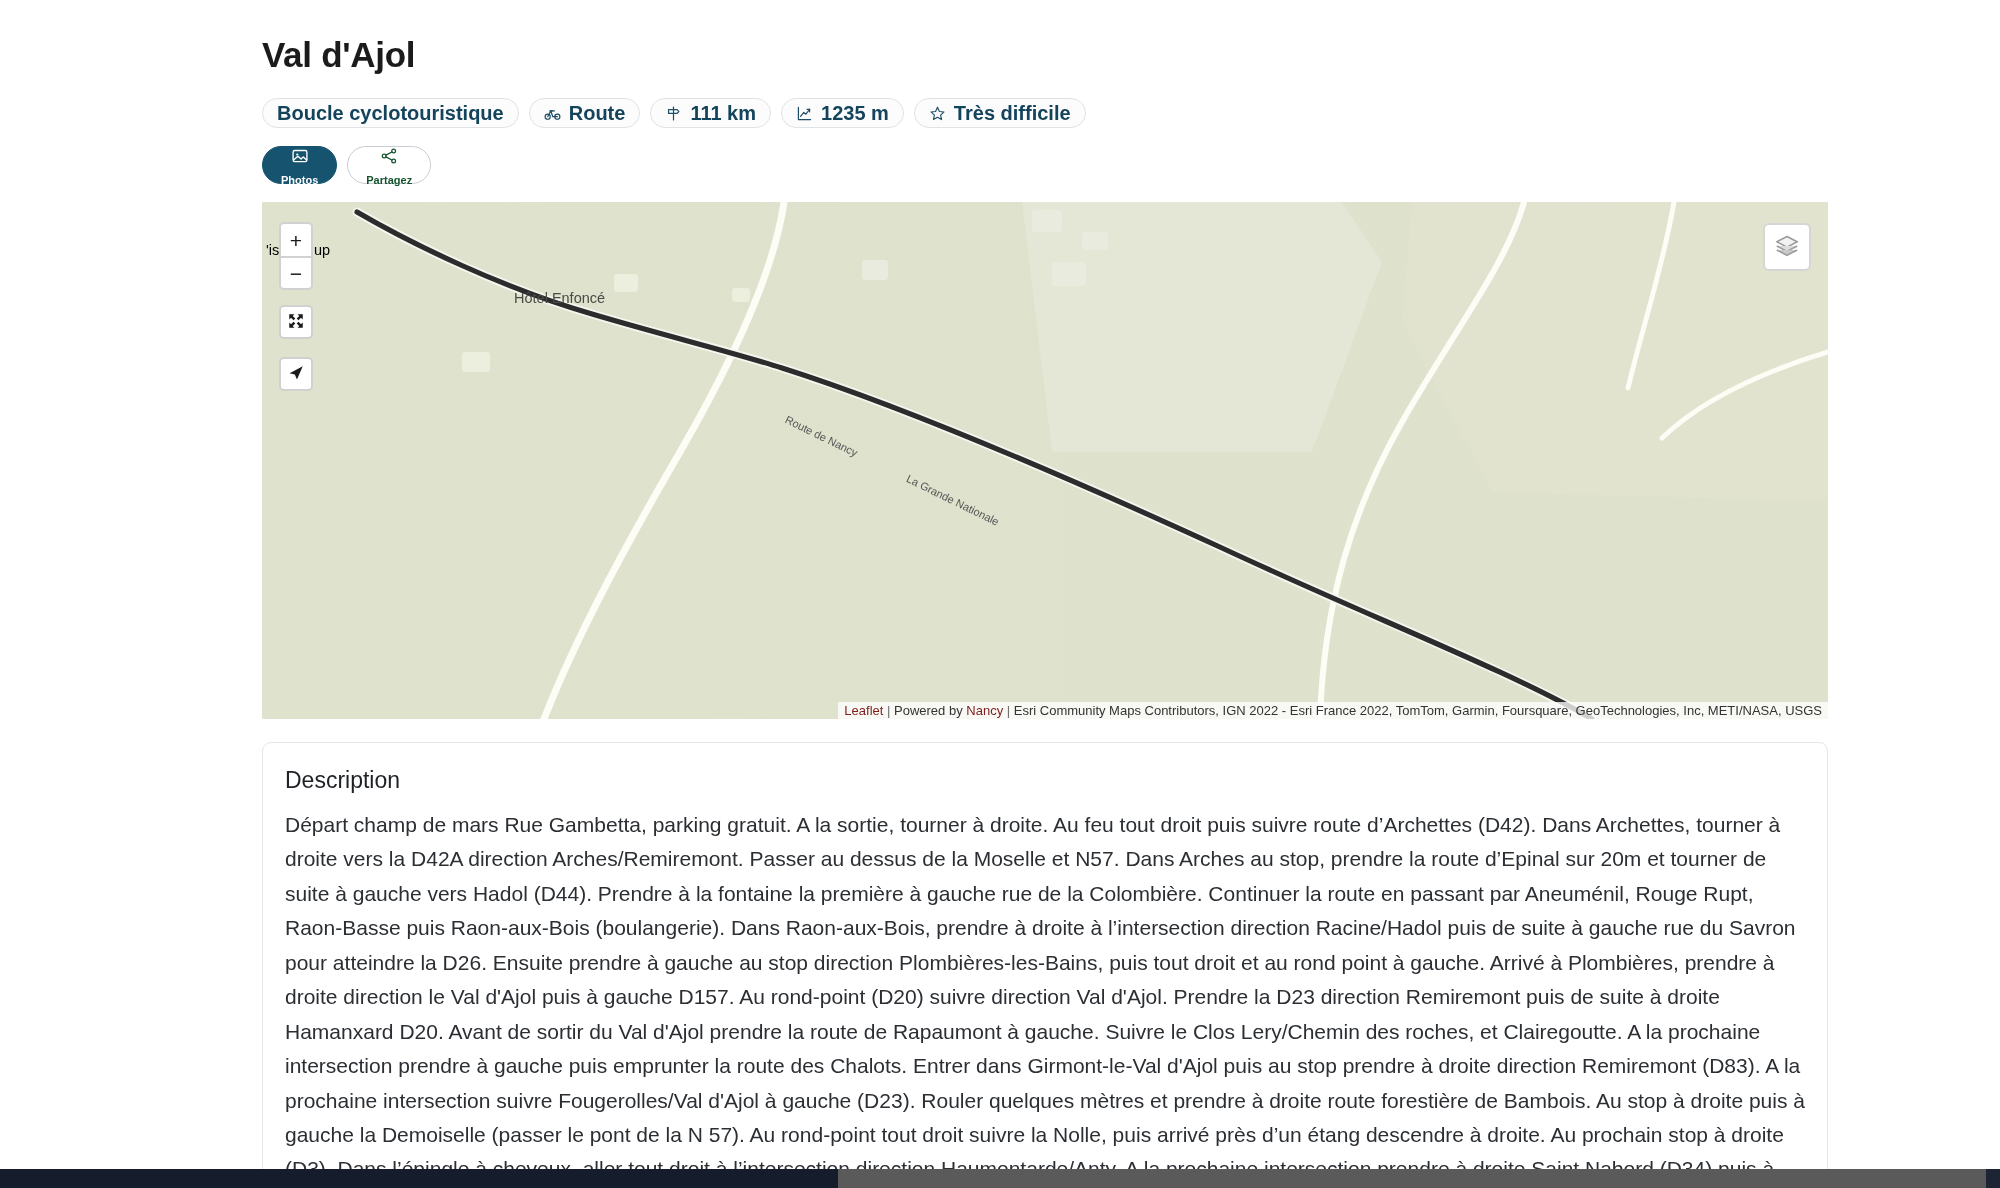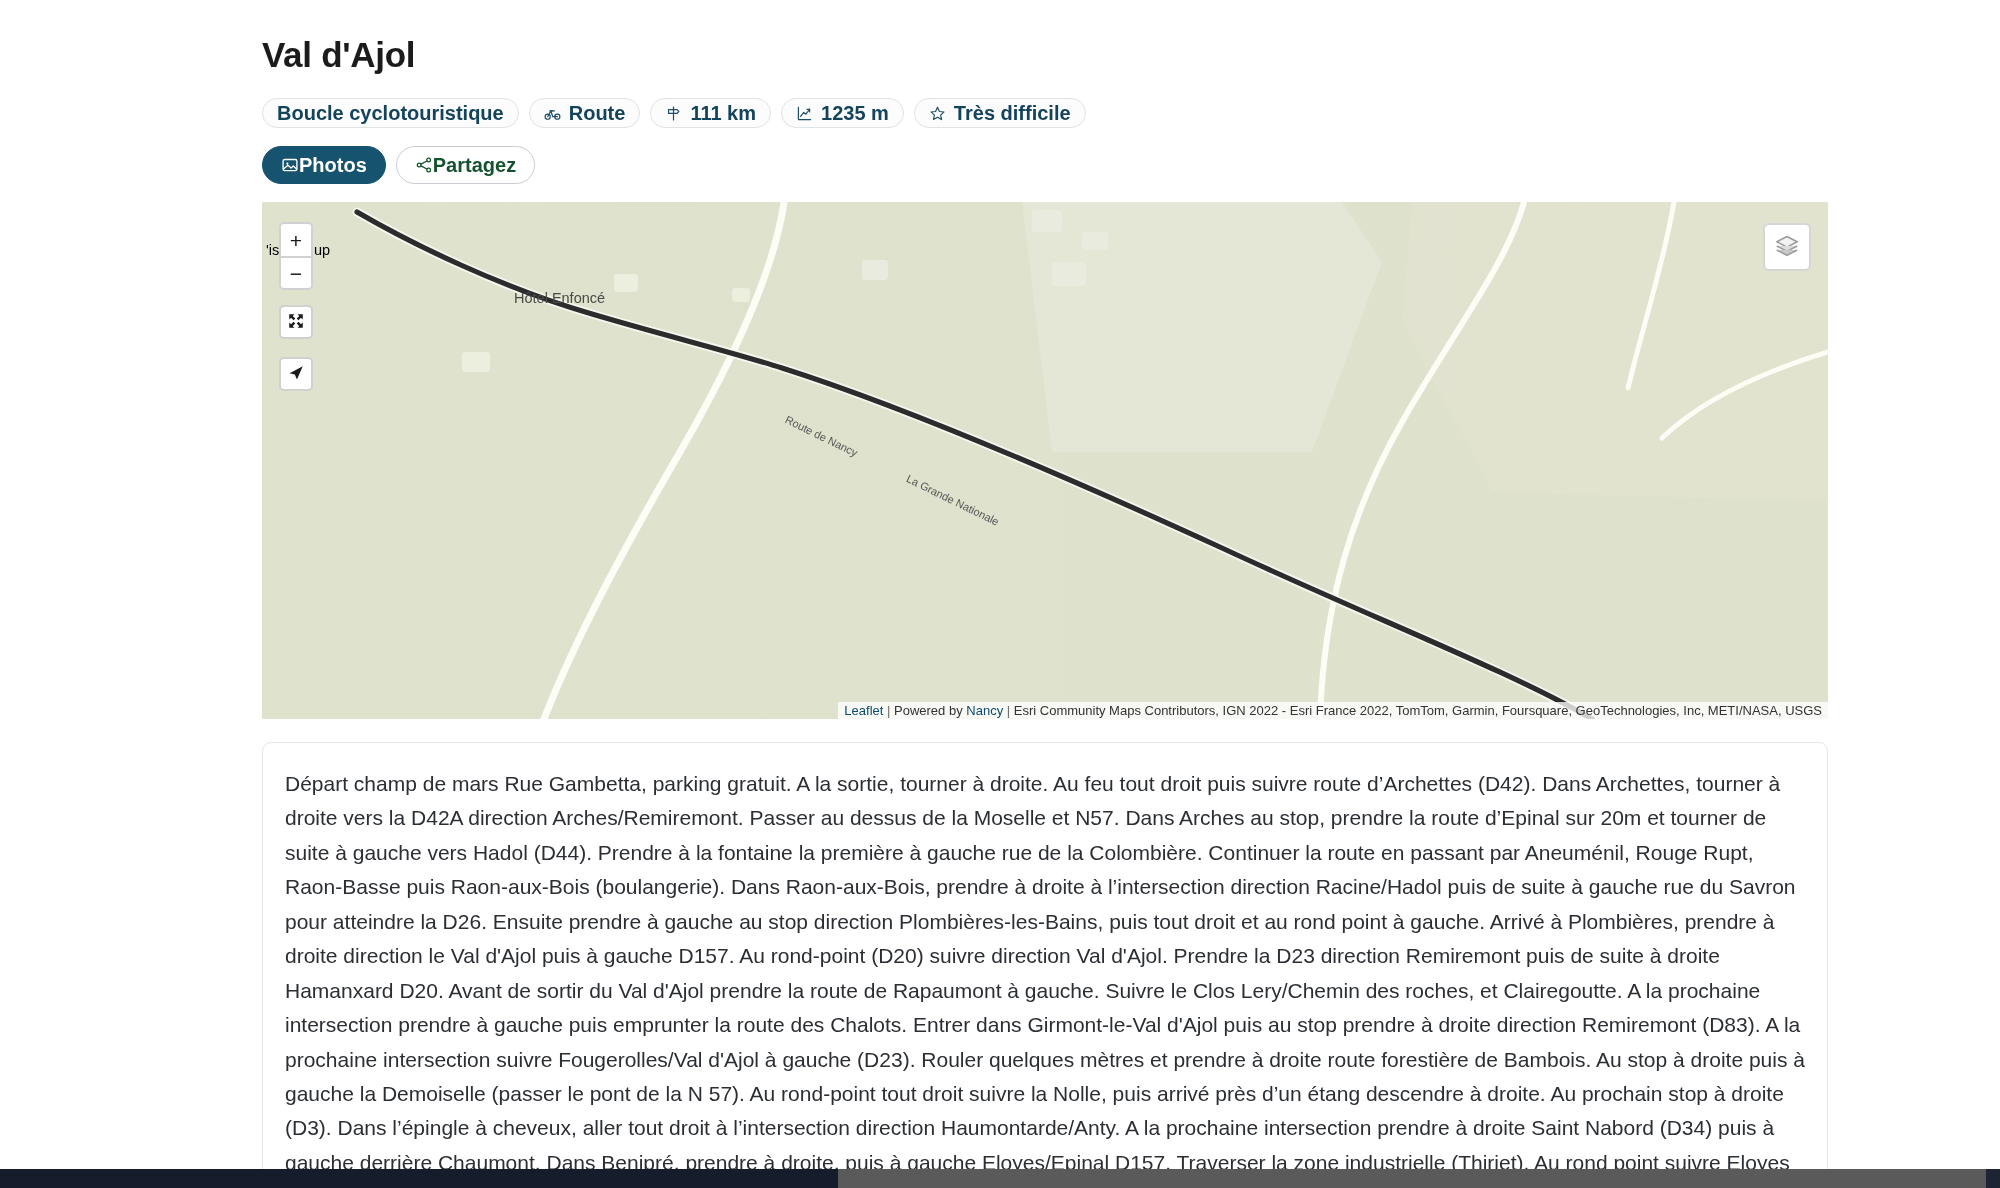--- a/index.html
+++ b/index.html
@@ -72,28 +72,30 @@
   
   .actions {
     display: flex;
     align-items: center;
     gap: 10px;
     margin-top: 18px;
   }
   .btn {
     display: inline-flex;
     align-items: center;
+    gap: 9px;
     height: 38px;
     padding: 0 18px;
     border-radius: 19px;
-    font-size: 20px;
+    font-size: 11px;
     font-weight: 600;
     cursor: pointer;
     white-space: nowrap;
     user-select: none;
+    flex-direction: column;
   }
   .btn-primary {
     background: #15536f;
     color: #ffffff;
     border: 1px solid #15536f;
   }
   .btn-outline {
     background: #ffffff;
     color: #14532d;
     border: 1px solid #c8ced3;
@@ -164,21 +166,21 @@
     right: 0;
     bottom: 0;
     background: rgba(255,255,255,0.78);
     padding: 1px 6px 1px 6px;
     font-size: 13px;
     color: #333333;
     z-index: 6;
     white-space: nowrap;
     font-family: "Liberation Sans", sans-serif;
   }
-  .attribution a { color: #0c4a6e; text-decoration: none; }
+  .attribution a { color: #7f1d1d; text-decoration: none; }
   .attribution .sep { color: #6b6b6b; }
 
   
   .card {
     margin-top: 23px;
     width: 1566px;
     background: #ffffff;
     border: 1px solid #e3e5e8;
     border-radius: 9px;
     padding: 24px 22px 26px 22px;
@@ -371,20 +373,21 @@
         </div>
       </div>
 
       <div class="attribution">
         <a href="#">Leaflet</a><span class="sep"> | </span><span>Powered by</span> <a href="#">Nancy</a><span class="sep"> | </span><span>Esri Community Maps Contributors, IGN 2022 - Esri France 2022, TomTom, Garmin, Foursquare, GeoTechnologies, Inc, METI/NASA, USGS</span>
       </div>
 
     </div>
 
     <div class="card">
+      <div class="card-title">Description</div>
       <div class="card-body">Départ champ de mars Rue Gambetta, parking gratuit. A la sortie, tourner à droite. Au feu tout droit puis suivre route d’Archettes (D42). Dans Archettes, tourner à droite vers la D42A direction Arches/Remiremont. Passer au dessus de la Moselle et N57. Dans Arches au stop, prendre la route d’Epinal sur 20m et tourner de suite à gauche vers Hadol (D44). Prendre à la fontaine la première à gauche rue de la Colombière. Continuer la route en passant par Aneuménil, Rouge Rupt, Raon-Basse puis Raon-aux-Bois (boulangerie). Dans Raon-aux-Bois, prendre à droite à l’intersection direction Racine/Hadol puis de suite à gauche rue du Savron pour atteindre la D26. Ensuite prendre à gauche au stop direction Plombières-les-Bains, puis tout droit et au rond point à gauche. Arrivé à Plombières, prendre à droite direction le Val d'Ajol puis à gauche D157. Au rond-point (D20) suivre direction Val d'Ajol. Prendre la D23 direction Remiremont puis de suite à droite Hamanxard D20. Avant de sortir du Val d'Ajol prendre la route de Rapaumont à gauche. Suivre le Clos Lery/Chemin des roches, et Clairegoutte. A la prochaine intersection prendre à gauche puis emprunter la route des Chalots. Entrer dans Girmont-le-Val d'Ajol puis au stop prendre à droite direction Remiremont (D83). A la prochaine intersection suivre Fougerolles/Val d'Ajol à gauche (D23). Rouler quelques mètres et prendre à droite route forestière de Bambois. Au stop à droite puis à gauche la Demoiselle (passer le pont de la N 57). Au rond-point tout droit suivre la Nolle, puis arrivé près d’un étang descendre à droite. Au prochain stop à droite (D3). Dans l’épingle à cheveux, aller tout droit à l’intersection direction Haumontarde/Anty. A la prochaine intersection prendre à droite Saint Nabord (D34) puis à gauche derrière Chaumont. Dans Benipré, prendre à droite, puis à gauche Eloyes/Epinal D157. Traverser la zone industrielle (Thiriet). Au rond point suivre Eloyes à droite, puis Jarménil (au rond-point ne pas prendre Jarménil centre mais Archettes), Archettes puis retour à Epinal.</div>
     </div>
 
   </div>
 
   <div class="os-bar">
     <div class="os-seg-a"></div>
     <div class="os-seg-b"></div>
     <div class="os-seg-c"></div>
   </div>

